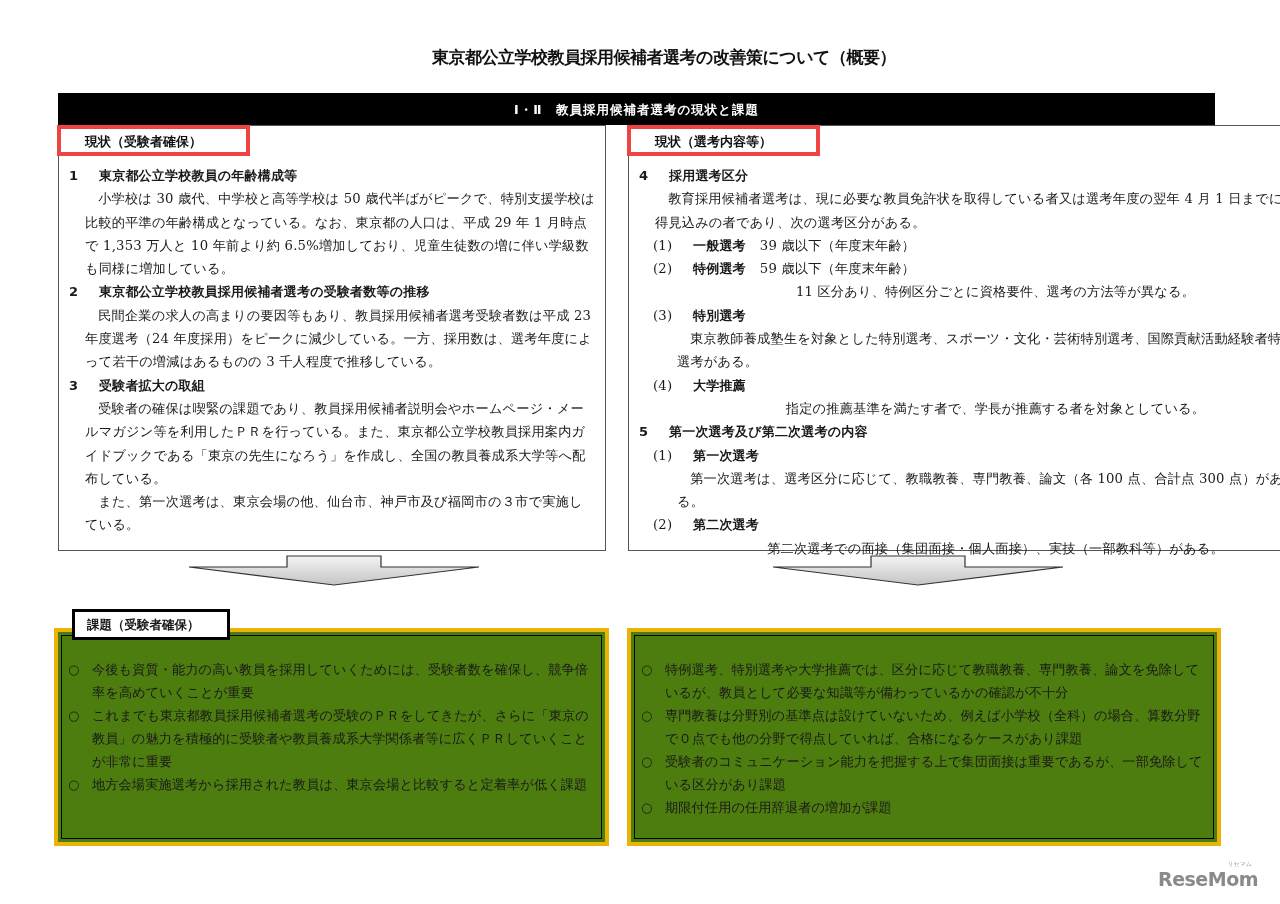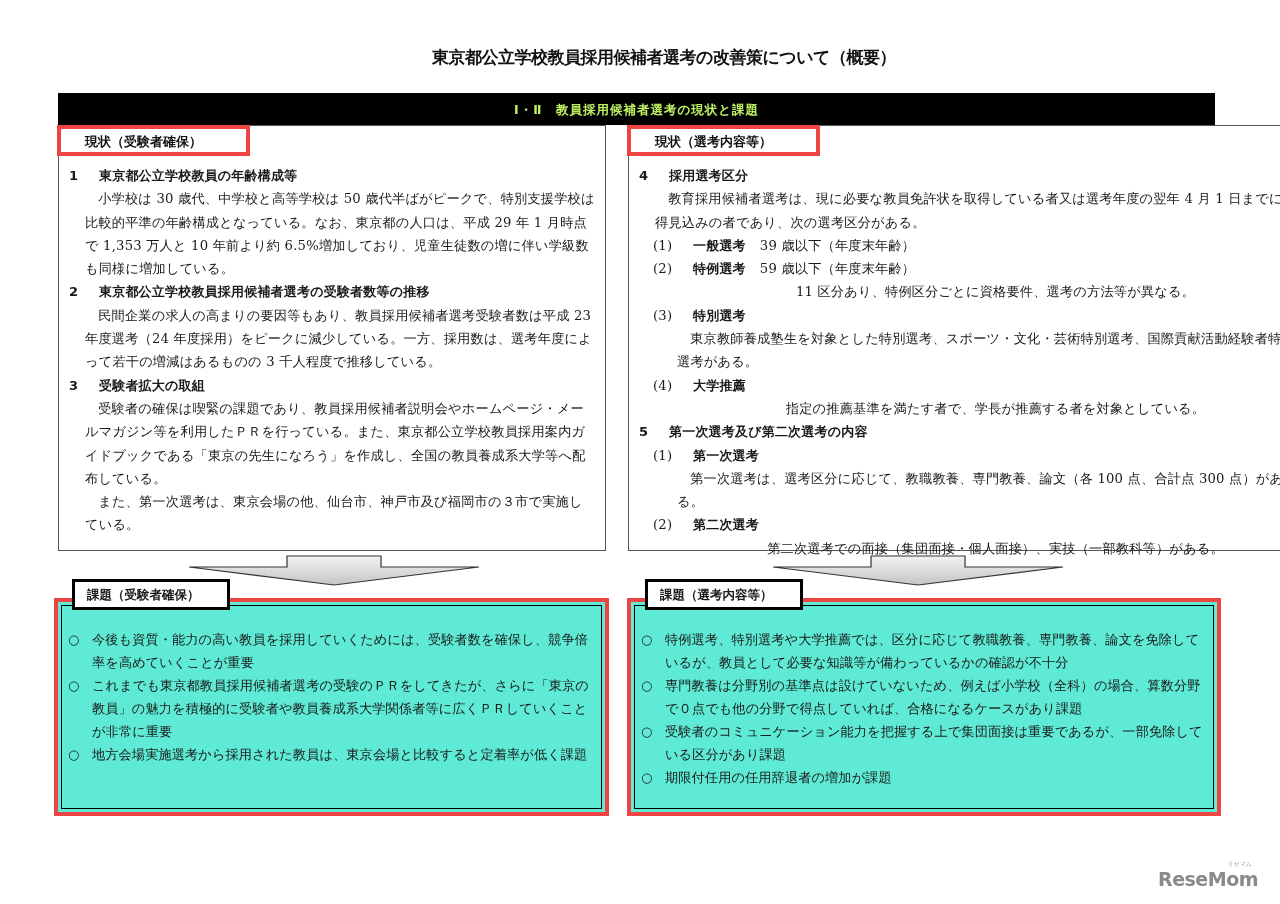--- a/index.html
+++ b/index.html
@@ -11,21 +11,21 @@
     .page { position: relative; width: 1280px; height: 904px; }
 
     .doc-title {
       position: absolute; left: 0; top: 46px; width: 1280px; text-align: center;
       font-family: "DejaVu Sans", "Liberation Sans", sans-serif;
       font-weight: bold; font-size: 17px; letter-spacing: -0.5px; color: #111; padding-left: 48px;
     }
 
     .section-bar {
       position: absolute; left: 58px; top: 93px; width: 1157px; height: 32px;
-      background: #000; color: #bef264; text-align: center;
+      background: #000; color: #ffffff; text-align: center;
       font-family: "DejaVu Sans", "Liberation Sans", sans-serif;
       font-weight: bold; font-size: 12.5px; line-height: 34px; letter-spacing: 1px;
     }
 
     .panel {
       position: absolute; border: 1px solid #555; background: #fff;
     }
     .panel-left  { left: 58px;  top: 125px; width: 548px; height: 426px; }
     .panel-right { left: 628px; top: 125px; width: 681px; height: 426px; }
 
@@ -59,23 +59,24 @@
     }
     .sp { padding-left: 54px; text-indent: 0; text-align: center; }
 
     .arrow {
       position: absolute; width: 290px; height: 32px;
     }
     .arrow-left  { left: 189px; top: 554px; }
     .arrow-right { left: 773px; top: 554px; }
 
     .issue-box {
-      position: absolute; background: #5eead4;
-      border: 4px solid #ef4444;
+      position: absolute; background: #4d7c0f;
+      border: 4px solid #eab308;
       outline: none;
+      margin-top: 30px;
     }
     .issue-box::after {
       content: ""; position: absolute; left: 3px; top: 3px; right: 3px; bottom: 3px;
       border: 1.5px solid #000; pointer-events: none;
     }
     .issue-left  { left: 54px;  top: 598px; width: 555px; height: 218px; }
     .issue-right { left: 627px; top: 598px; width: 594px; height: 218px; }
 
     .issue-tab {
       position: absolute; top: -23px; left: 14px; height: 31px; width: 158px;
@@ -218,21 +219,20 @@
         <span>これまでも東京都教員採用候補者選考の受験のＰＲをしてきたが、さらに「東京の教員」の魅力を積極的に受験者や教員養成系大学関係者等に広くＰＲしていくことが非常に重要</span>
       </li>
       <li>
         <span class="bullet">○</span>
         <span>地方会場実施選考から採用された教員は、東京会場と比較すると定着率が低く課題</span>
       </li>
     </ul>
   </div>
 
   <div class="issue-box issue-right">
-    <div class="issue-tab">課題（選考内容等）</div>
     <ul class="issue-list">
       <li>
         <span class="bullet">○</span>
         <span>特例選考、特別選考や大学推薦では、区分に応じて教職教養、専門教養、論文を免除しているが、教員として必要な知識等が備わっているかの確認が不十分</span>
       </li>
       <li>
         <span class="bullet">○</span>
         <span>専門教養は分野別の基準点は設けていないため、例えば小学校（全科）の場合、算数分野で０点でも他の分野で得点していれば、合格になるケースがあり課題</span>
       </li>
       <li>

